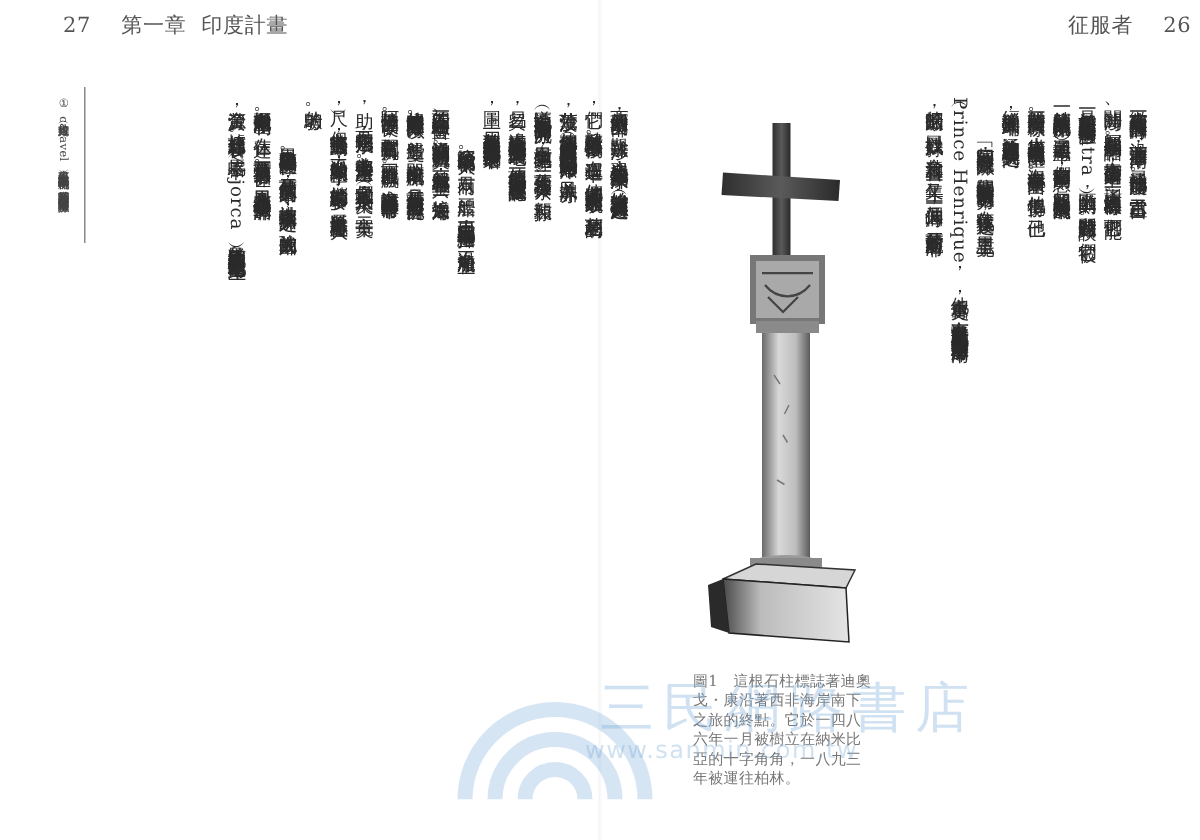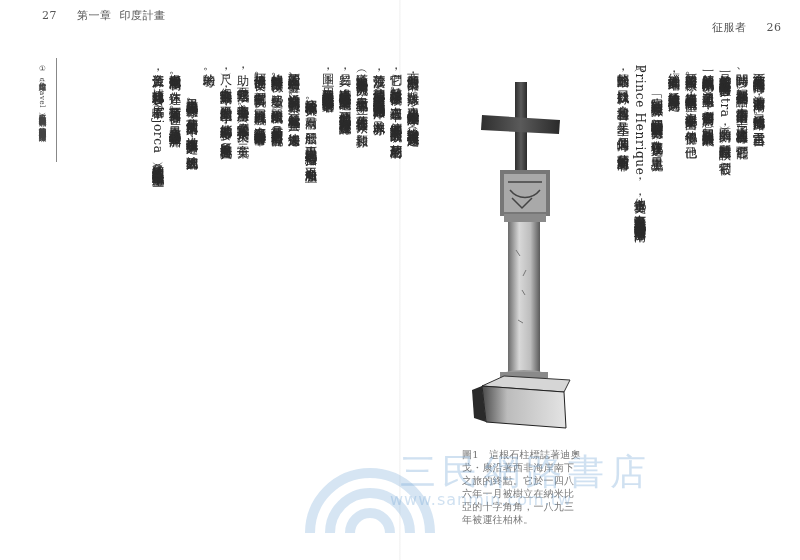--- a/index.html
+++ b/index.html
@@ -1,21 +1,21 @@
 <!DOCTYPE html>
 <html><head>
 <meta charset="utf-8">
 <style>
   html, body { margin:0; padding:0; }
   body { width:800px; height:560px; background:#ffffff; position:relative; overflow:hidden;
          font-family:"DejaVu Serif", "Liberation Serif", serif; color:#2a2a2a; }
   .spread { position:absolute; left:0; top:0; width:800px; height:560px; background:#fff; }
   .gutter { position:absolute; left:399px; top:0; width:2px; height:560px;
             background:linear-gradient(to right, #f4f4f4, #fafafa); }
-  .running-head { position:absolute; top:8px; font-size:11px; color:#555; letter-spacing:0.5px; white-space:nowrap; }
+  .running-head { position:absolute; top:8px; font-size:14px; color:#555; letter-spacing:0.5px; white-space:nowrap; }
   .running-head .num { margin:0 10px; }
   .col { position:absolute; top:64px; writing-mode:vertical-rl; font-size:12.2px; line-height:17px;
          white-space:nowrap; color:#2b2b2b; letter-spacing:0.6px; }
   .col.indent { padding-top:25px; }
   .footnote { position:absolute; top:64px; writing-mode:vertical-rl; font-size:7.6px; line-height:12px;
               white-space:nowrap; color:#444; letter-spacing:0.3px; }
   .foot-rule { position:absolute; left:56px; top:58px; width:1px; height:104px; background:#888; }
   .figure { position:absolute; left:452px; top:70px; width:140px; height:365px; }
   .caption { position:absolute; left:462px; top:448px; width:122px; font-size:10px; line-height:13px;
              color:#777; letter-spacing:0.2px; }
@@ -27,21 +27,21 @@
 </head>
 <body>
 
 <div class="spread">
   <div class="gutter"></div>
 
   <div class="running-head" style="left:42px;">
     <span>27</span><span class="num"></span><span>第一章</span>&nbsp;&nbsp;<span>印度計畫</span>
   </div>
 
-  <div class="running-head" style="left:712px;margin-top:12px;">
+  <div class="running-head" style="left:712px;">
     <span>征服者</span><span class="num"></span><span>26</span>
   </div>
 
   <div class="col" style="left:750px;">徵著葡萄牙人一個海岬又一個海岬，沿著非洲西海岸南下，尋找通往印度的海路。它宣示了自己</div>
   <div class="col" style="left:733px;">關涉時間、歸屬和宗教使命的神話。康奉御旨南下的途中，樹立了一連串這樣的石碑。它們可能</div>
   <div class="col" style="left:716px;">是於一年前在里斯本附近青翠欲滴的辛特拉（Sintra）山區雕刻的，所以時間有點錯誤。它們被</div>
   <div class="col" style="left:699px;">一艘顛簸的卡拉維爾帆船①運載了四千海里。它們自有深切的用意，如同即將參加登月探險的飛</div>
   <div class="col" style="left:682px;">船帶著美國國旗一樣。康從這根石柱的所在向南眺望，海岸似乎在向東彎曲。他似乎覺得，他已</div>
   <div class="col" style="left:665px;">經接近非洲的末端，通往印度的道路已經在視野之內了。</div>
   <div class="col indent" style="left:648px;">如同「阿波羅」號登月探險，這個瞬間時刻背後是數十載的努力。在休達戰役之後，恩里克王子</div>

